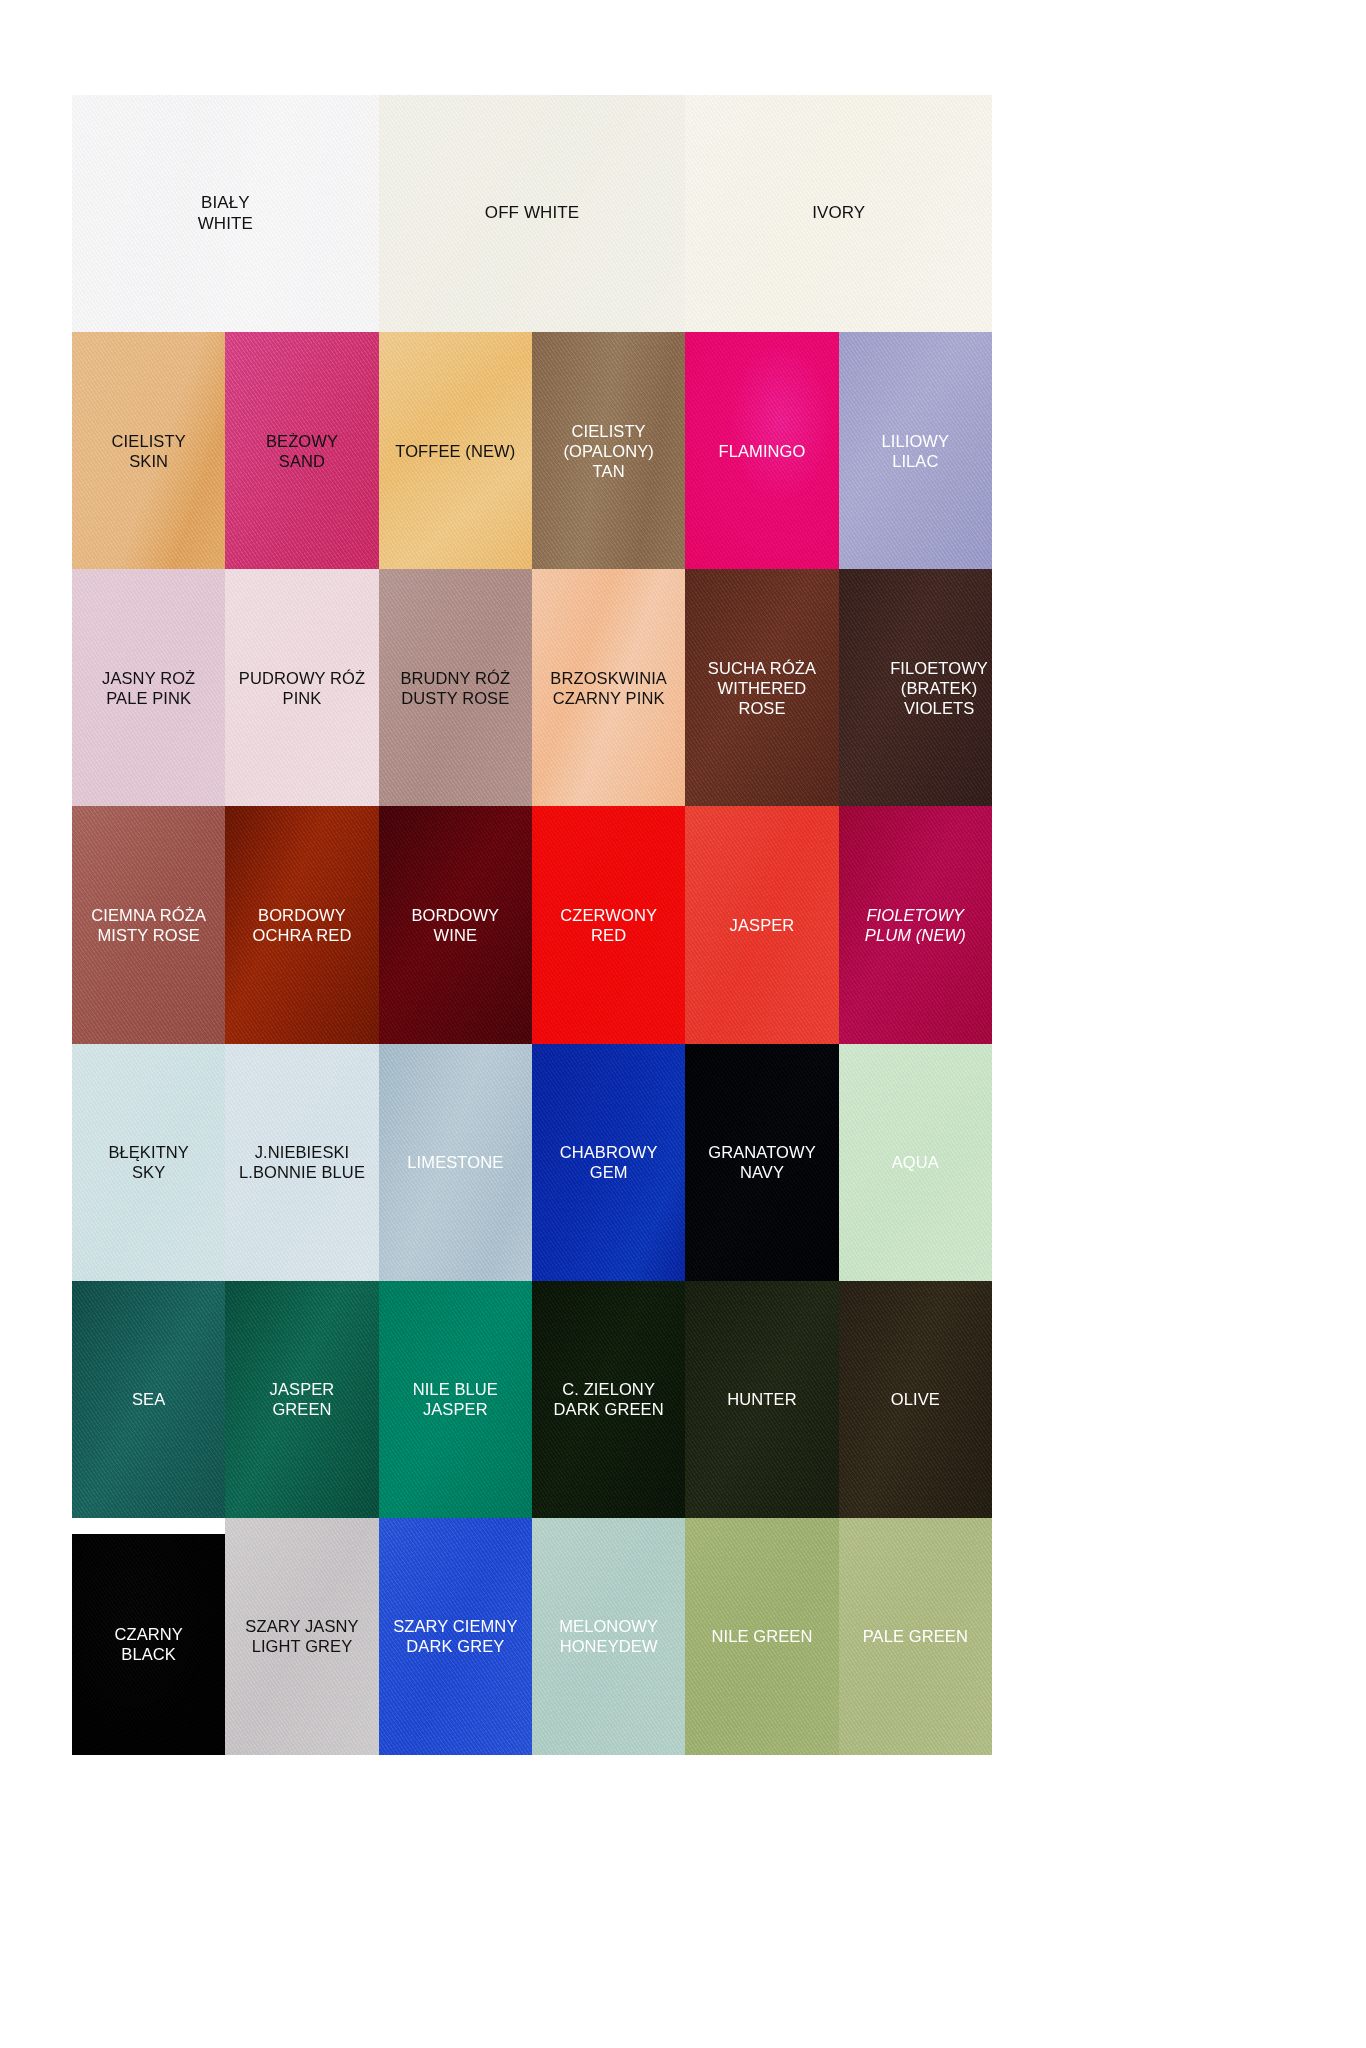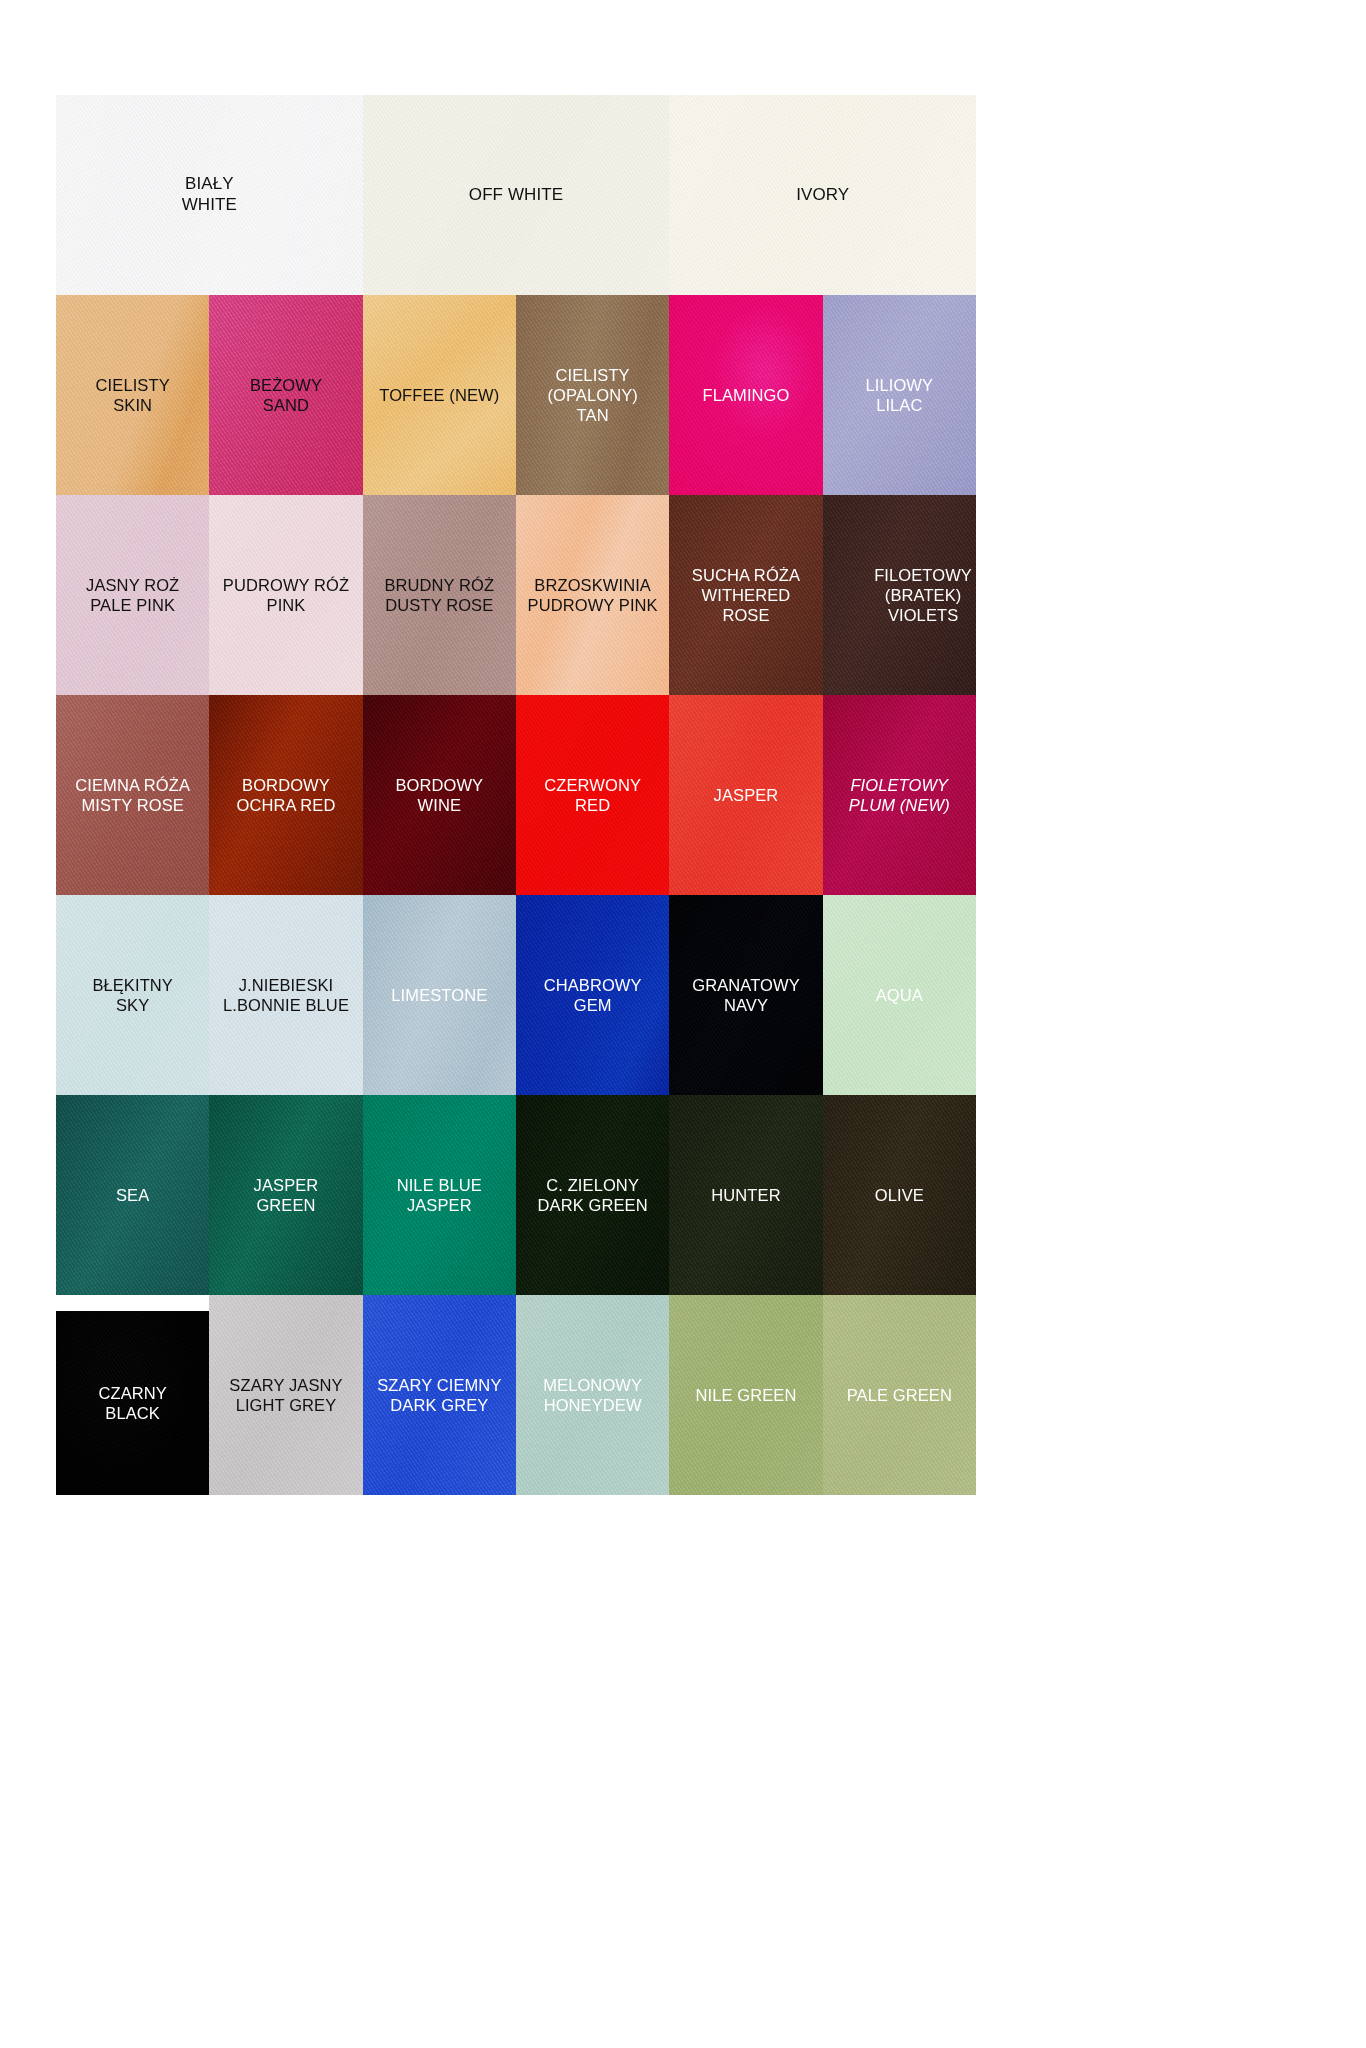--- a/index.html
+++ b/index.html
@@ -16,24 +16,24 @@
 
   .page {
     position: relative;
     width: 1366px;
     height: 2048px;
     background: #ffffff;
   }
 
   .swatch-grid {
     position: absolute;
-    left: 56px;
+    left: 72px;
     top: 95px;
     width: 920px;
-    height: 1400px;
+    height: 1660px;
     display: flex;
     flex-direction: column;
   }
 
   .swatch-row {
     display: flex;
     width: 100%;
     flex: 1 1 0;
   }
 
@@ -142,21 +142,21 @@
         <div class="swatch" style="background: rgb(230, 205, 210); --sheen: linear-gradient(130deg, rgba(244,228,231,1) 0%, rgba(228,203,211,1) 55%, rgba(240,224,228,1) 100%);">
           <span class="swatch-label dark">PUDROWY RÓŻ
 PINK</span>
         </div>
         <div class="swatch" style="background: rgb(165, 138, 134); --sheen: linear-gradient(115deg, rgba(184,164,161,1) 0%, rgba(158,133,129,1) 55%, rgba(172,150,146,1) 100%);">
           <span class="swatch-label dark">BRUDNY RÓŻ
 DUSTY ROSE</span>
         </div>
         <div class="swatch" style="background: rgb(238, 174, 140); --sheen: linear-gradient(110deg, rgba(246,222,204,1) 0%, rgba(240,178,142,1) 35%, rgba(250,228,210,1) 55%, rgba(236,168,130,1) 100%);">
           <span class="swatch-label dark">BRZOSKWINIA
-PUDROWY PINK</span>
+CZARNY PINK</span>
         </div>
         <div class="swatch" style="background: rgb(107, 67, 55); --sheen: linear-gradient(120deg, rgba(94,60,48,1) 0%, rgba(124,82,66,1) 45%, rgba(82,52,42,1) 100%);">
           <span class="swatch-label light">SUCHA RÓŻA
 WITHERED
 ROSE</span>
         </div>
         <div class="swatch" style="background: rgb(79, 58, 54); justify-content: flex-end; --sheen: linear-gradient(115deg, rgba(70,52,48,1) 0%, rgba(96,72,66,1) 40%, rgba(58,42,40,1) 100%);">
           <span class="swatch-label light">FILOETOWY
 (BRATEK)
 VIOLETS</span>

